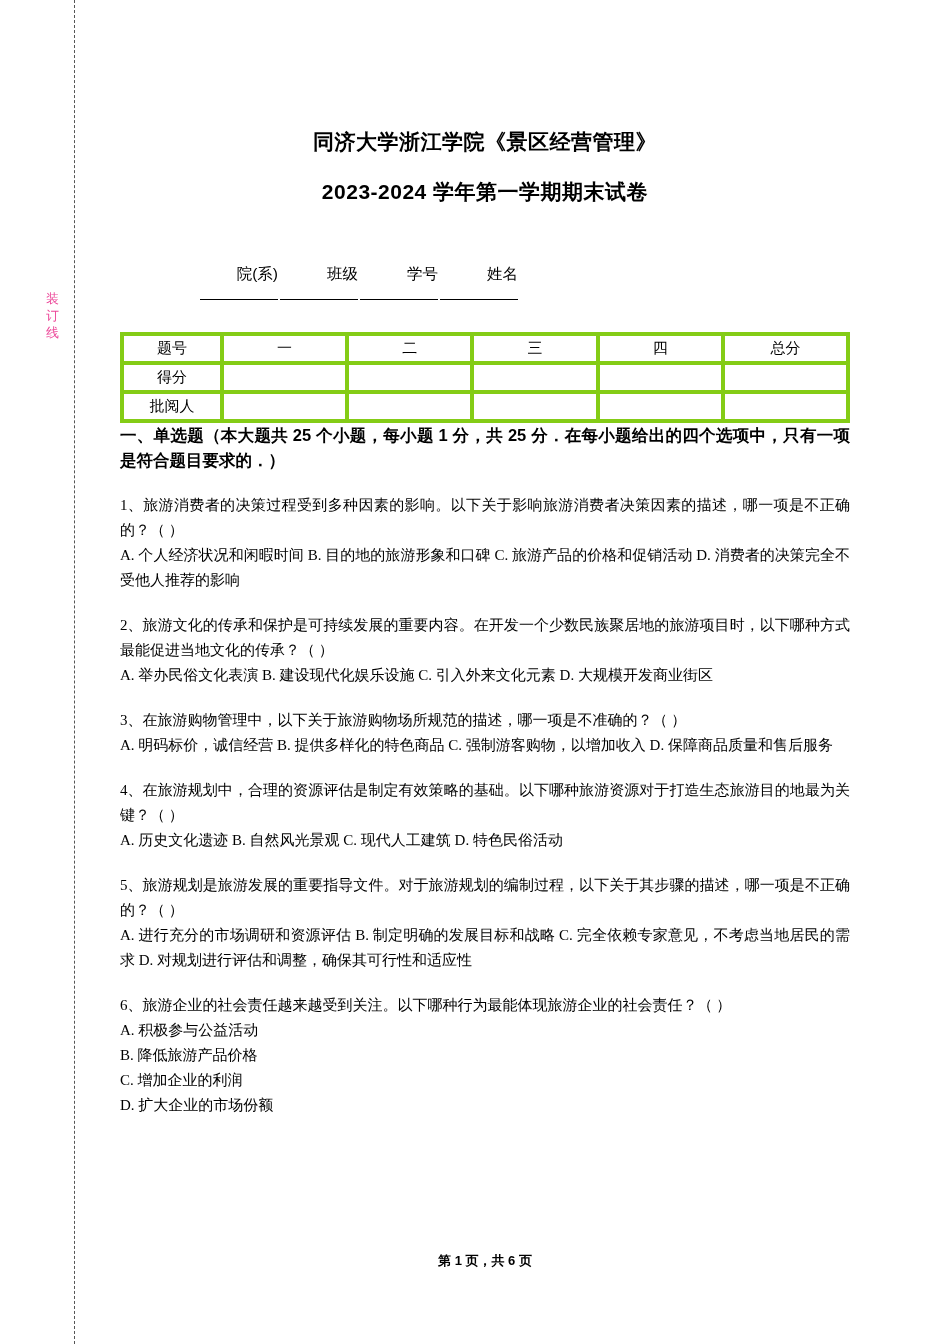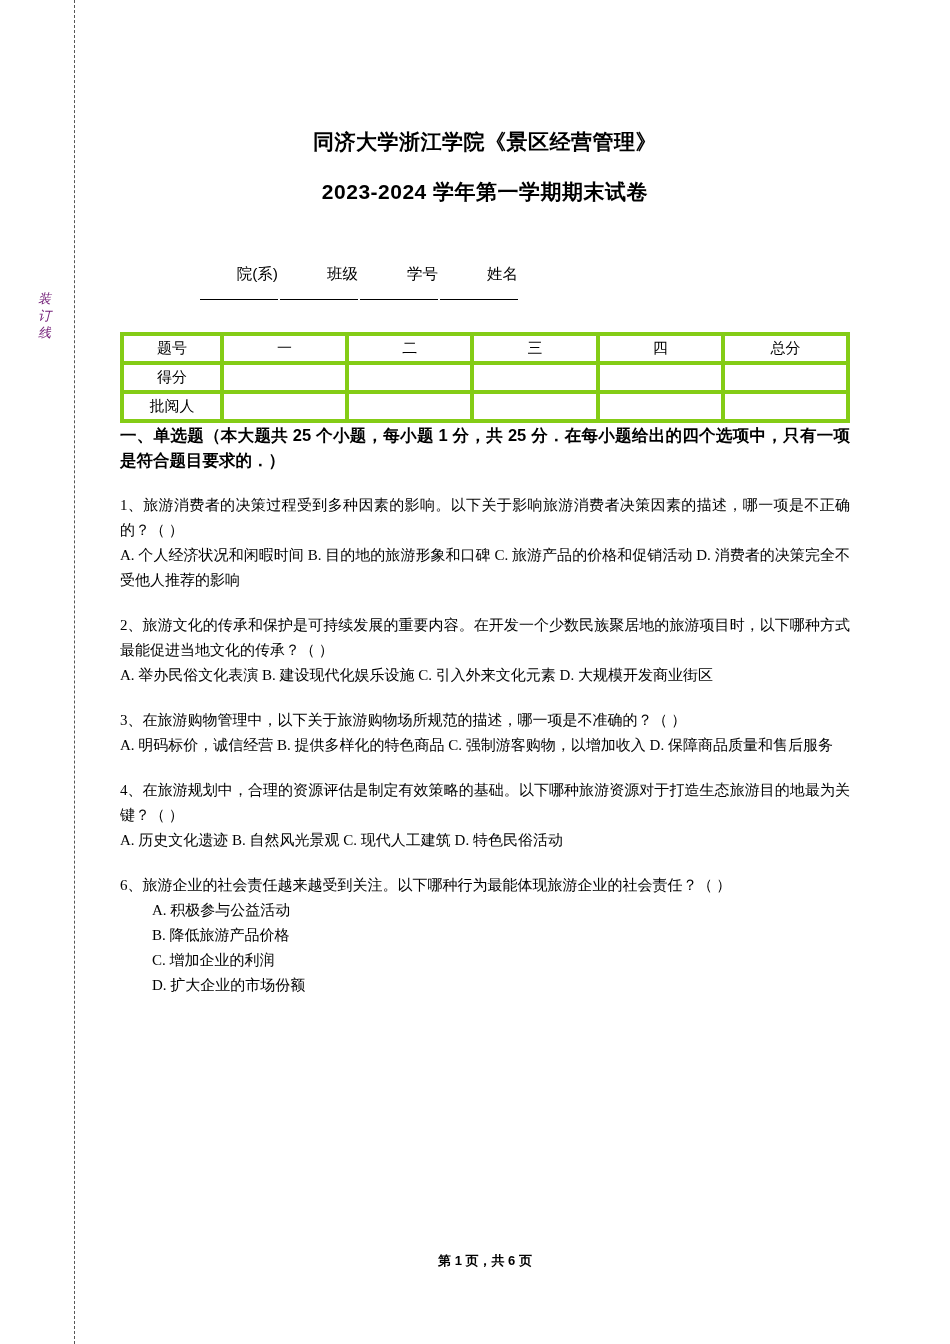--- a/index.html
+++ b/index.html
@@ -27,23 +27,22 @@
   }
   .binding-label {
     position: absolute;
     left: 38px;
     top: 290px;
     width: 22px;
     font-family: "Liberation Sans", sans-serif;
     font-size: 13px;
     line-height: 17px;
     letter-spacing: 1px;
-    color: #701a75;
-    text-align: left;
-    font-style: italic;
+    color: #ec4899;
+    text-align: right;
   }
 
   
   .page {
     position: absolute;
     left: 120px;
     top: 0;
     width: 730px;
     height: 1176px;
   }
@@ -109,21 +108,21 @@
   
   .q {
     margin-top: 20px;
     font-size: 15px;
     line-height: 25px;
     text-align: justify;
     font-family: "Liberation Serif", "DejaVu Serif", serif;
   }
   .q .stem { display: block; }
   .q .opts { display: block; }
-  .q .opt-line { display: block; margin-left: 32px; }
+  .q .opt-line { display: block; }
 
   .footer {
     position: absolute;
     left: 0;
     top: 1252px;
     width: 730px;
     text-align: center;
     font-family: "Liberation Sans", "DejaVu Sans", sans-serif;
     font-weight: bold;
     font-size: 13px;
@@ -203,20 +202,24 @@
   <div class="q">
     <span class="stem">3、在旅游购物管理中，以下关于旅游购物场所规范的描述，哪一项是不准确的？（ ）</span>
     <span class="opts">A. 明码标价，诚信经营 B. 提供多样化的特色商品 C. 强制游客购物，以增加收入 D. 保障商品质量和售后服务</span>
   </div>
 
   <div class="q">
     <span class="stem">4、在旅游规划中，合理的资源评估是制定有效策略的基础。以下哪种旅游资源对于打造生态旅游目的地最为关键？（ ）</span>
     <span class="opts">A. 历史文化遗迹 B. 自然风光景观 C. 现代人工建筑 D. 特色民俗活动</span>
   </div>
 
+  <div class="q">
+    <span class="stem">5、旅游规划是旅游发展的重要指导文件。对于旅游规划的编制过程，以下关于其步骤的描述，哪一项是不正确的？（ ）</span>
+    <span class="opts">A. 进行充分的市场调研和资源评估 B. 制定明确的发展目标和战略 C. 完全依赖专家意见，不考虑当地居民的需求 D. 对规划进行评估和调整，确保其可行性和适应性</span>
+  </div>
 
   <div class="q">
     <span class="stem">6、旅游企业的社会责任越来越受到关注。以下哪种行为最能体现旅游企业的社会责任？（ ）</span>
     <span class="opt-line">A. 积极参与公益活动</span>
     <span class="opt-line">B. 降低旅游产品价格</span>
     <span class="opt-line">C. 增加企业的利润</span>
     <span class="opt-line">D. 扩大企业的市场份额</span>
   </div>
 
   <div class="footer">第 1 页，共 6 页</div>

